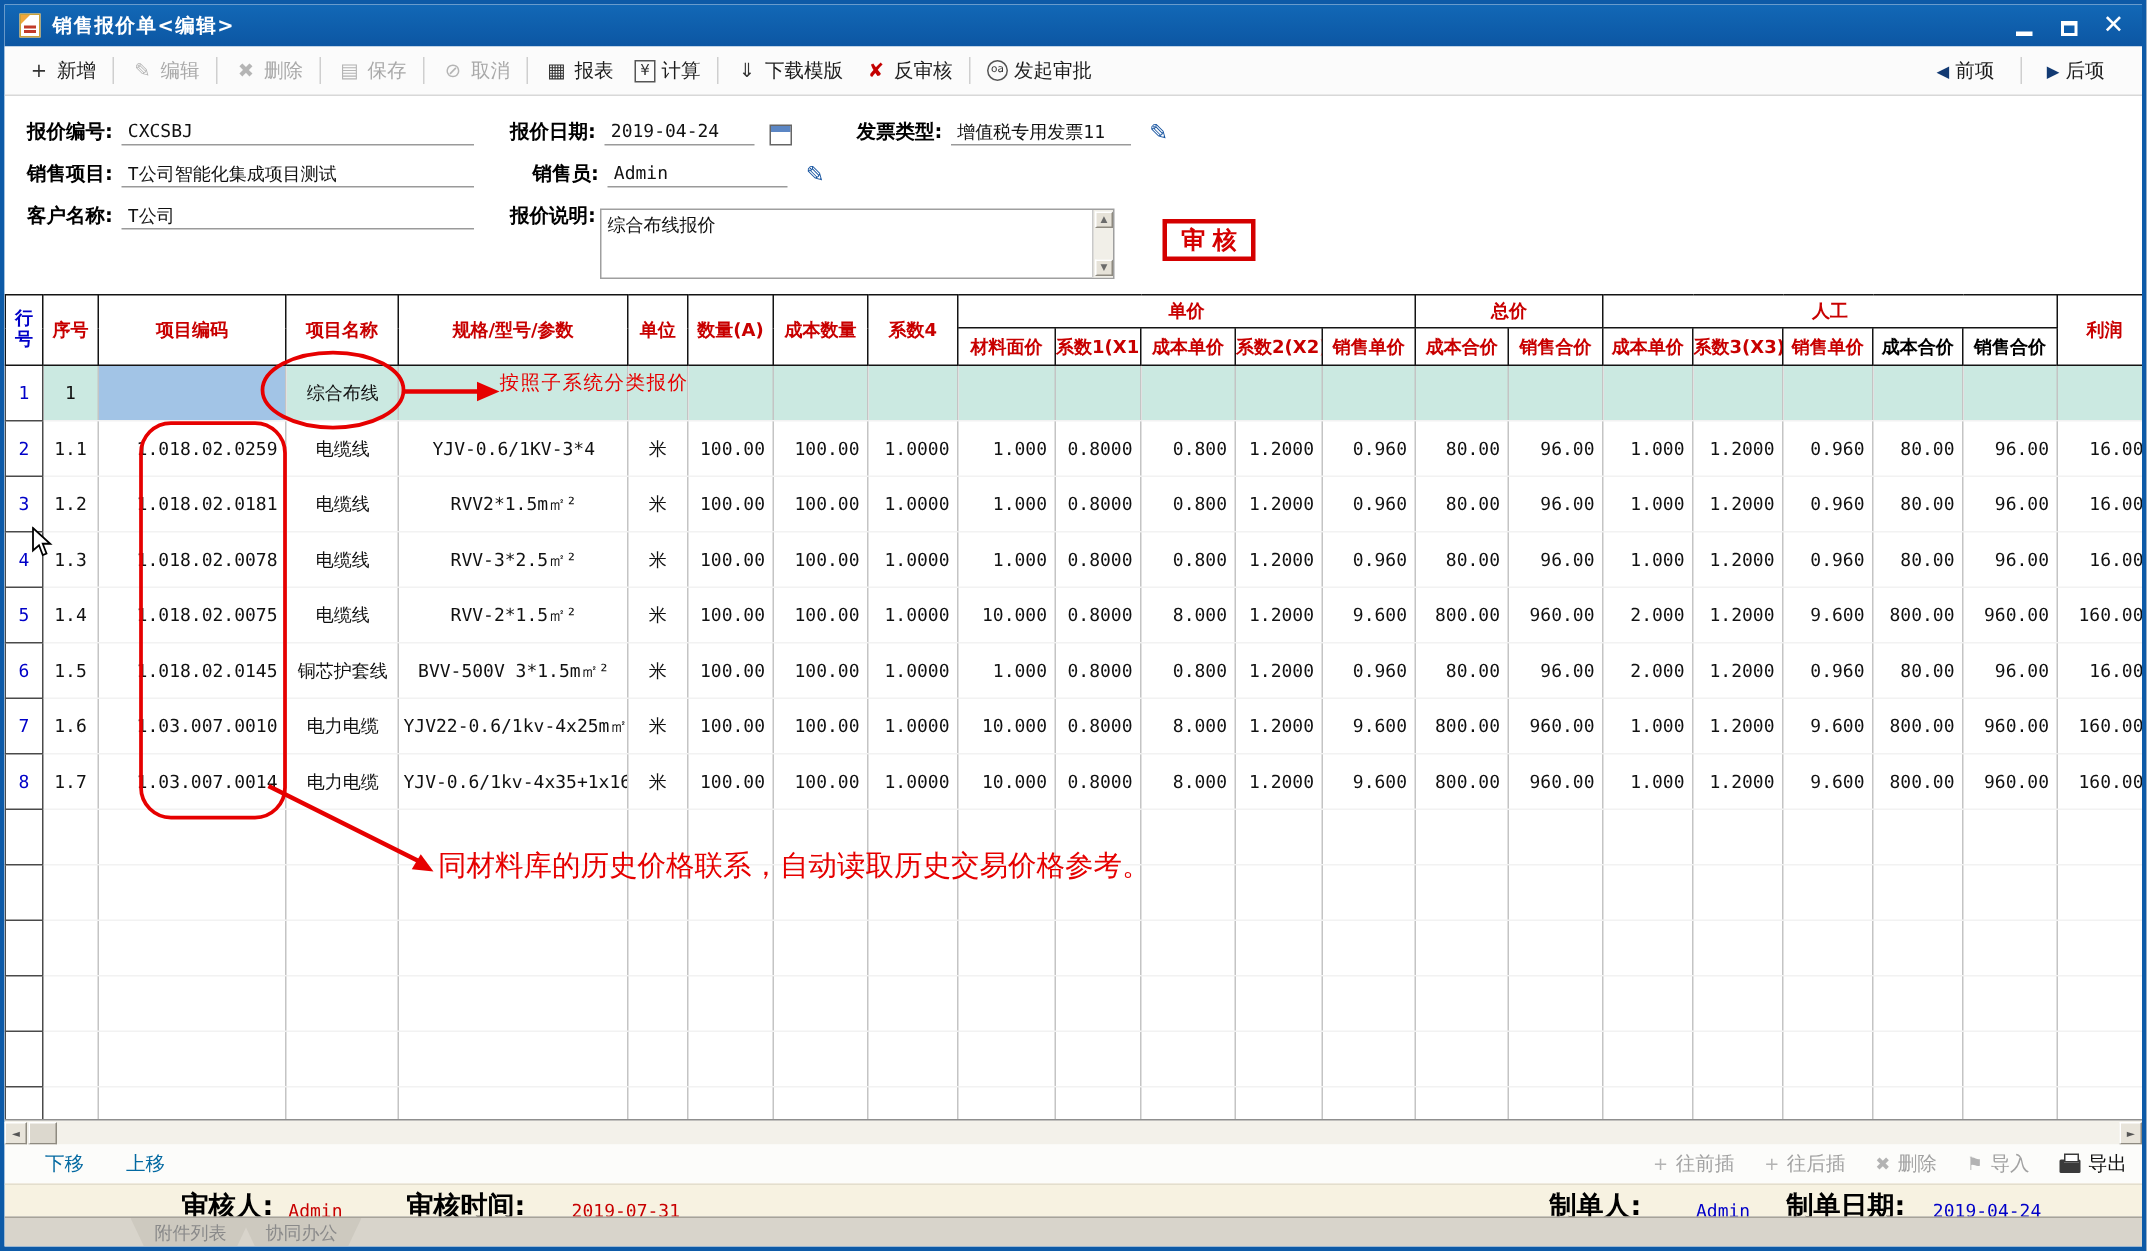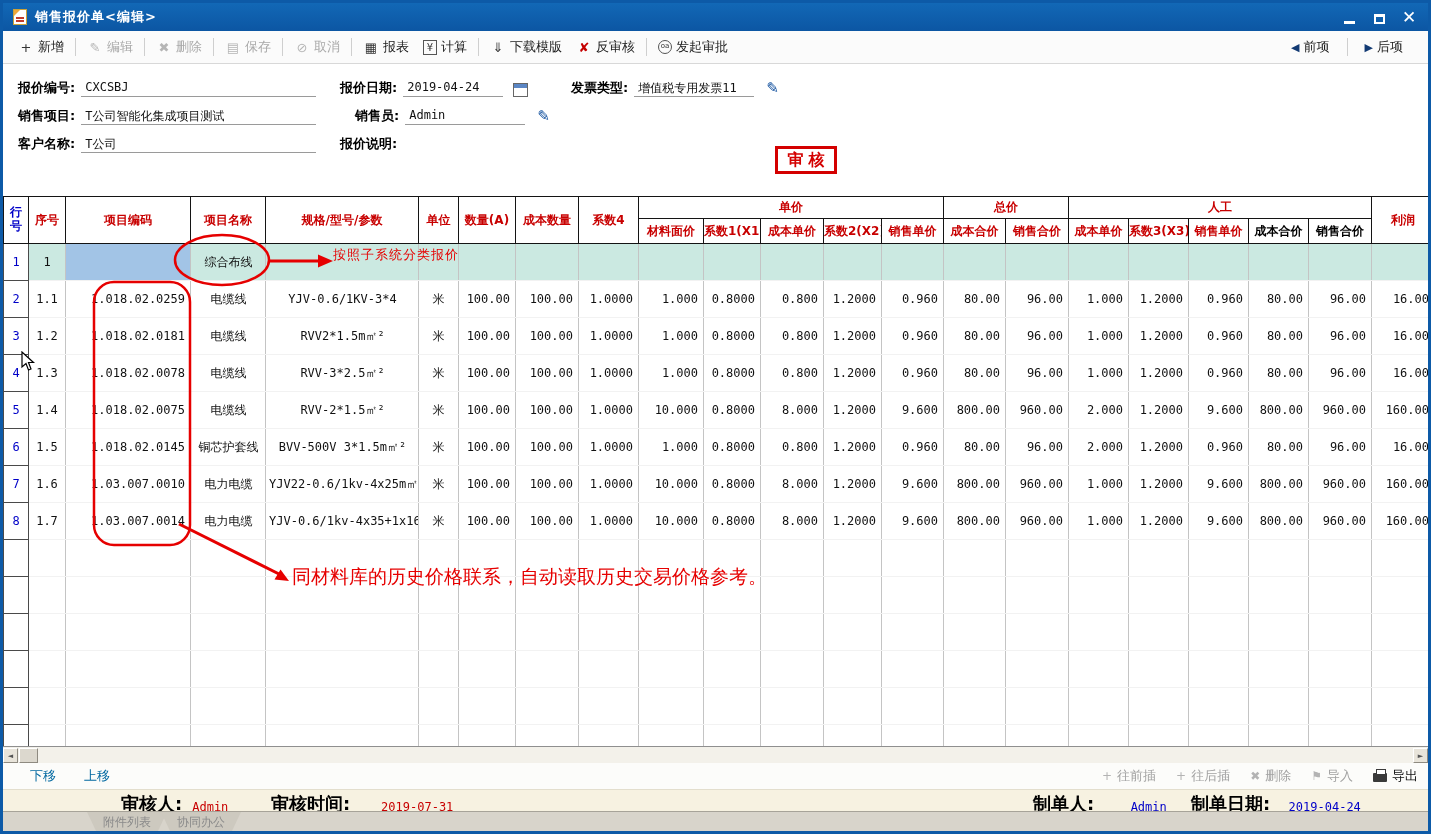--- a/index.html
+++ b/index.html
@@ -208,20 +208,27 @@
       <span class="pencil-icon">✎</span>
     </div>
 
     <div class="fld" style="left:15px;top:71px;">
       <span class="flabel">客户名称:</span>
       <span class="fval w235">T公司</span>
     </div>
     <div class="fld" style="left:337px;top:71px;">
       <span class="flabel">报价说明:</span>
     </div>
+    <div class="notebox">
+      <span class="ntext">综合布线报价</span>
+      <span class="nscroll">
+        <span class="nbtn up">▲</span>
+        <span class="nbtn dn">▼</span>
+      </span>
+    </div>
     <div class="stamp">审核</div>
   </div>
 
   <div class="grid">
     <table id="gridTable">
         <colgroup>
           <col style="width: 25px;">
           <col style="width: 37px;">
           <col style="width: 125px;">
           <col style="width: 75px;">

